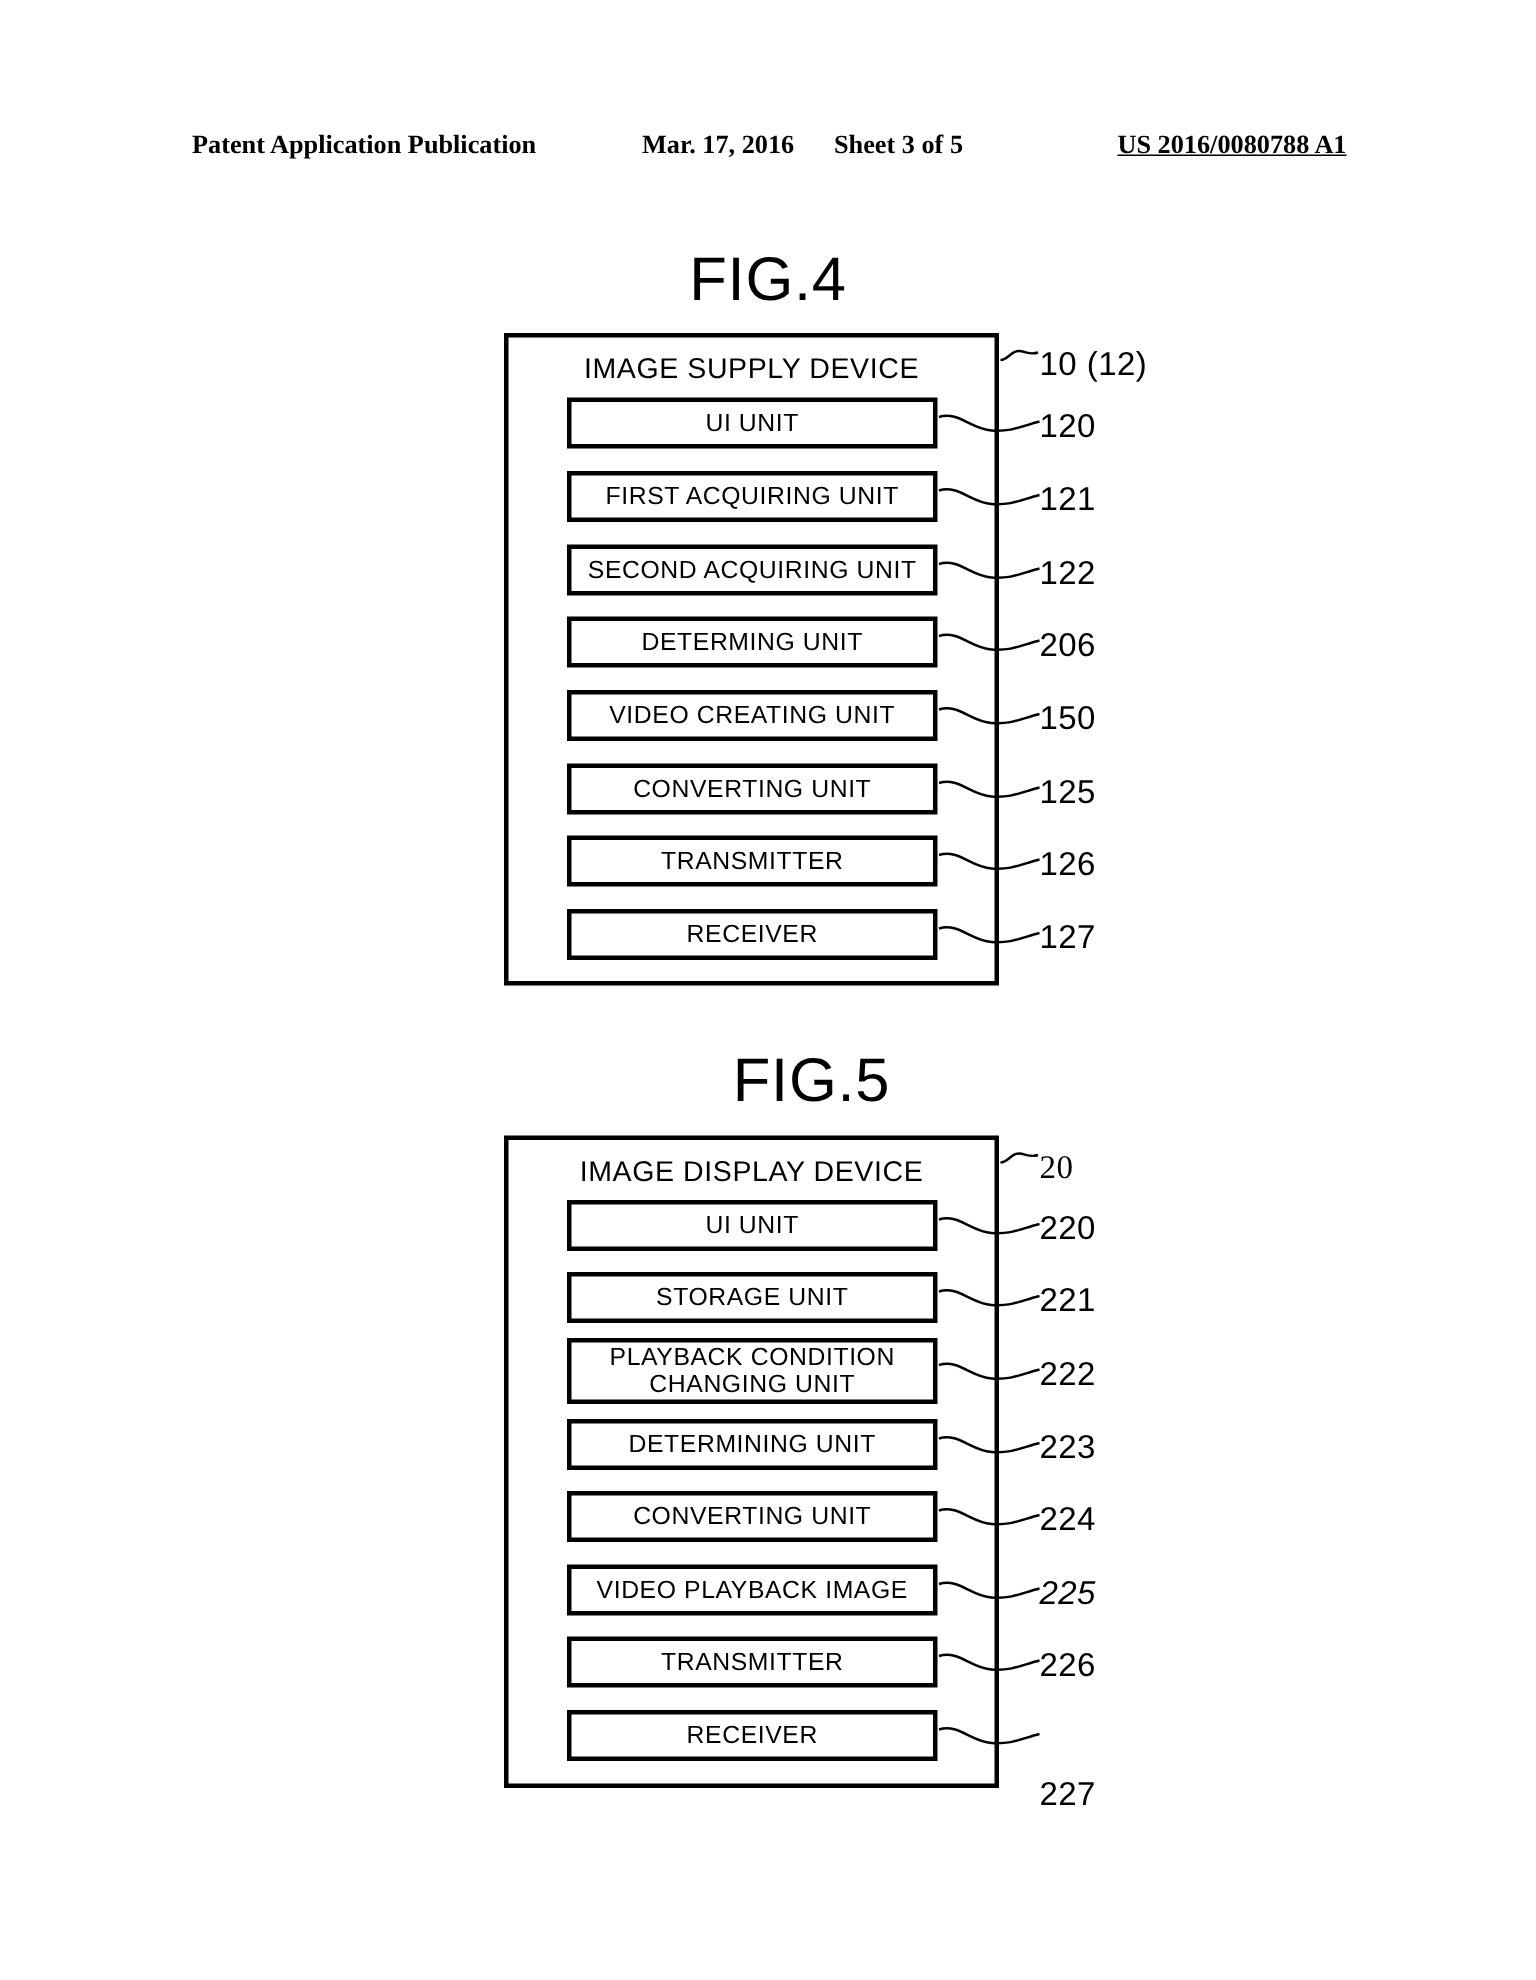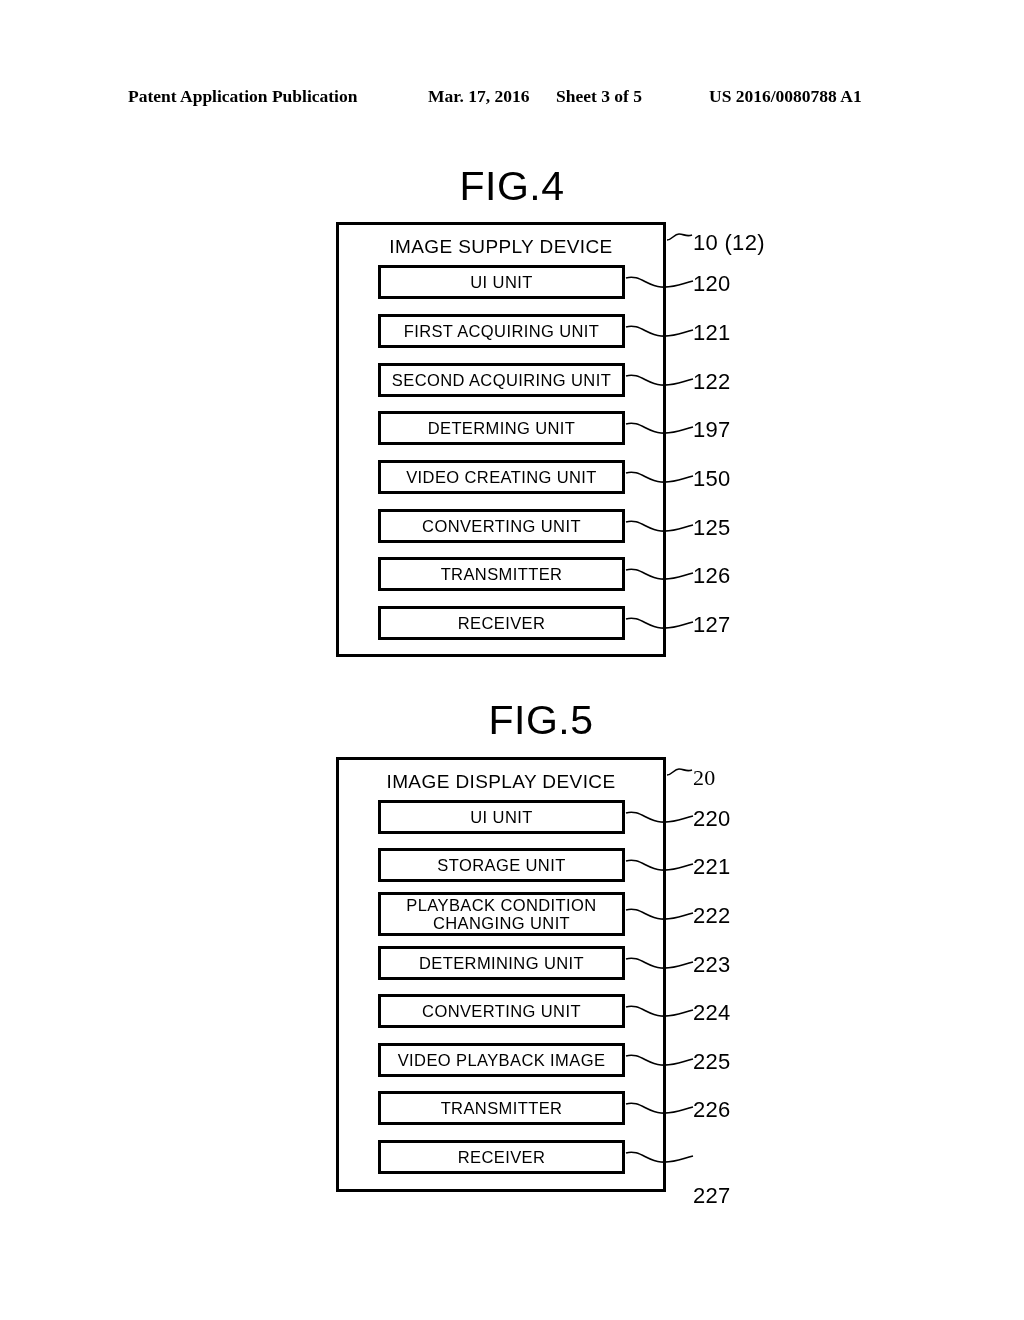--- a/index.html
+++ b/index.html
@@ -26,21 +26,21 @@
     height: 26px;
     font-family: "Liberation Serif", serif;
     font-weight: bold;
     font-size: 17.5px;
     letter-spacing: 0px;
     white-space: nowrap;
   }
   .page-header .hdr-left   { position: absolute; left: 128px; top: 0; }
   .page-header .hdr-mid    { position: absolute; left: 428px; top: 0; }
   .page-header .hdr-mid2   { position: absolute; left: 556px; top: 0; }
-  .page-header .hdr-right  { position: absolute; left: 709px; top: 0; }
+  .page-header .hdr-right  { position: absolute; left: 745px; top: 0; text-decoration: underline; }
 
   
   .figure {
     position: absolute;
     left: 0;
     width: 1024px;
   }
   .fig-title {
     position: absolute;
     left: 0;
@@ -144,21 +144,21 @@
   <div class="ref-num" style="left:693px; top:320px;">121</div>
 
   <svg class="leader" style="left:625px; top:370px; width:70px; height:24px;" viewBox="0 0 70 24">
     <path d="M1 6 C14 2, 22 14, 36 15 C50 16, 56 12, 68 9"></path>
   </svg>
   <div class="ref-num" style="left:693px; top:369px;">122</div>
 
   <svg class="leader" style="left:625px; top:418px; width:70px; height:24px;" viewBox="0 0 70 24">
     <path d="M1 6 C14 2, 22 14, 36 15 C50 16, 56 12, 68 9"></path>
   </svg>
-  <div class="ref-num" style="left:693px; top:417px;">197</div>
+  <div class="ref-num" style="left:693px; top:417px;">206</div>
 
   <svg class="leader" style="left:625px; top:467px; width:70px; height:24px;" viewBox="0 0 70 24">
     <path d="M1 6 C14 2, 22 14, 36 15 C50 16, 56 12, 68 9"></path>
   </svg>
   <div class="ref-num" style="left:693px; top:466px;">150</div>
 
   <svg class="leader" style="left:625px; top:516px; width:70px; height:24px;" viewBox="0 0 70 24">
     <path d="M1 6 C14 2, 22 14, 36 15 C50 16, 56 12, 68 9"></path>
   </svg>
   <div class="ref-num" style="left:693px; top:515px;">125</div>
@@ -219,21 +219,21 @@
   <div class="ref-num" style="left:693px; top:952px;">223</div>
 
   <svg class="leader" style="left:625px; top:1001px; width:70px; height:24px;" viewBox="0 0 70 24">
     <path d="M1 6 C14 2, 22 14, 36 15 C50 16, 56 12, 68 9"></path>
   </svg>
   <div class="ref-num" style="left:693px; top:1000px;">224</div>
 
   <svg class="leader" style="left:625px; top:1050px; width:70px; height:24px;" viewBox="0 0 70 24">
     <path d="M1 6 C14 2, 22 14, 36 15 C50 16, 56 12, 68 9"></path>
   </svg>
-  <div class="ref-num" style="left:693px; top:1049px;">225</div>
+  <div class="ref-num" style="left:693px; top:1049px;font-style:italic;">225</div>
 
   <svg class="leader" style="left:625px; top:1098px; width:70px; height:24px;" viewBox="0 0 70 24">
     <path d="M1 6 C14 2, 22 14, 36 15 C50 16, 56 12, 68 9"></path>
   </svg>
   <div class="ref-num" style="left:693px; top:1097px;">226</div>
 
   <svg class="leader" style="left:625px; top:1147px; width:70px; height:24px;" viewBox="0 0 70 24">
     <path d="M1 6 C14 2, 22 14, 36 15 C50 16, 56 12, 68 9"></path>
   </svg>
   <div class="ref-num" style="left:693px; top:1146px;margin-top:37px;">227</div>

